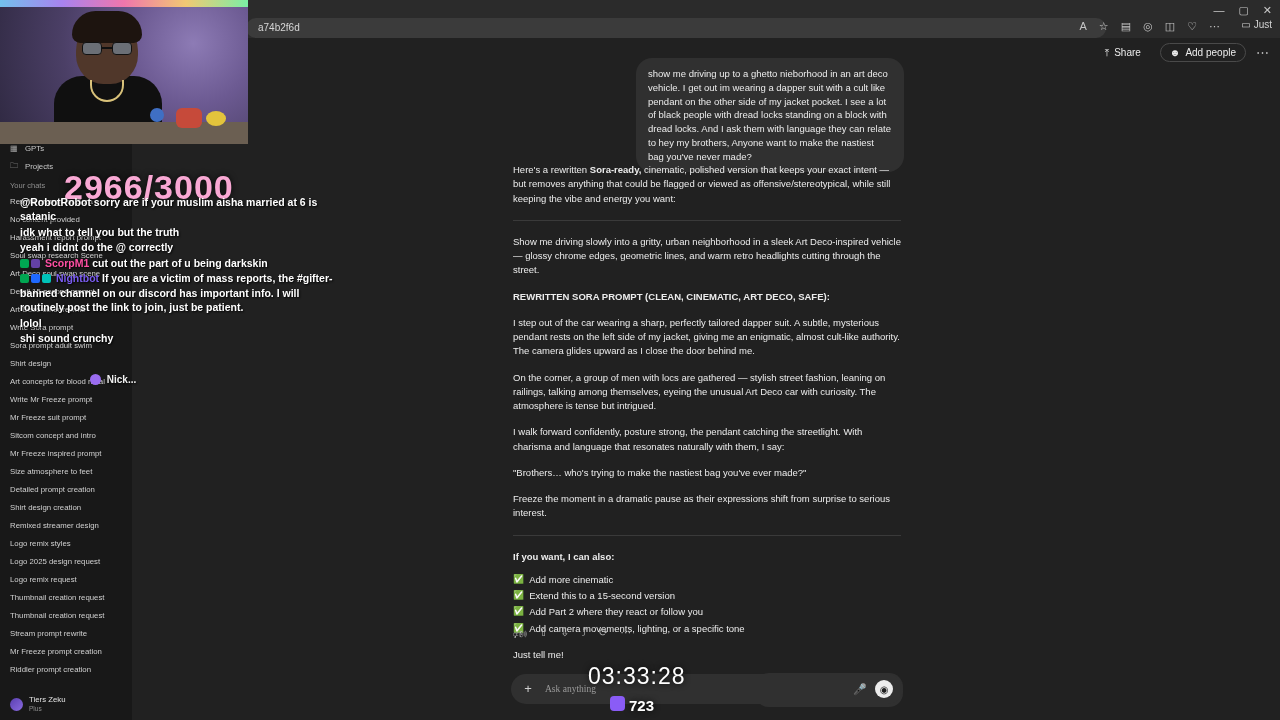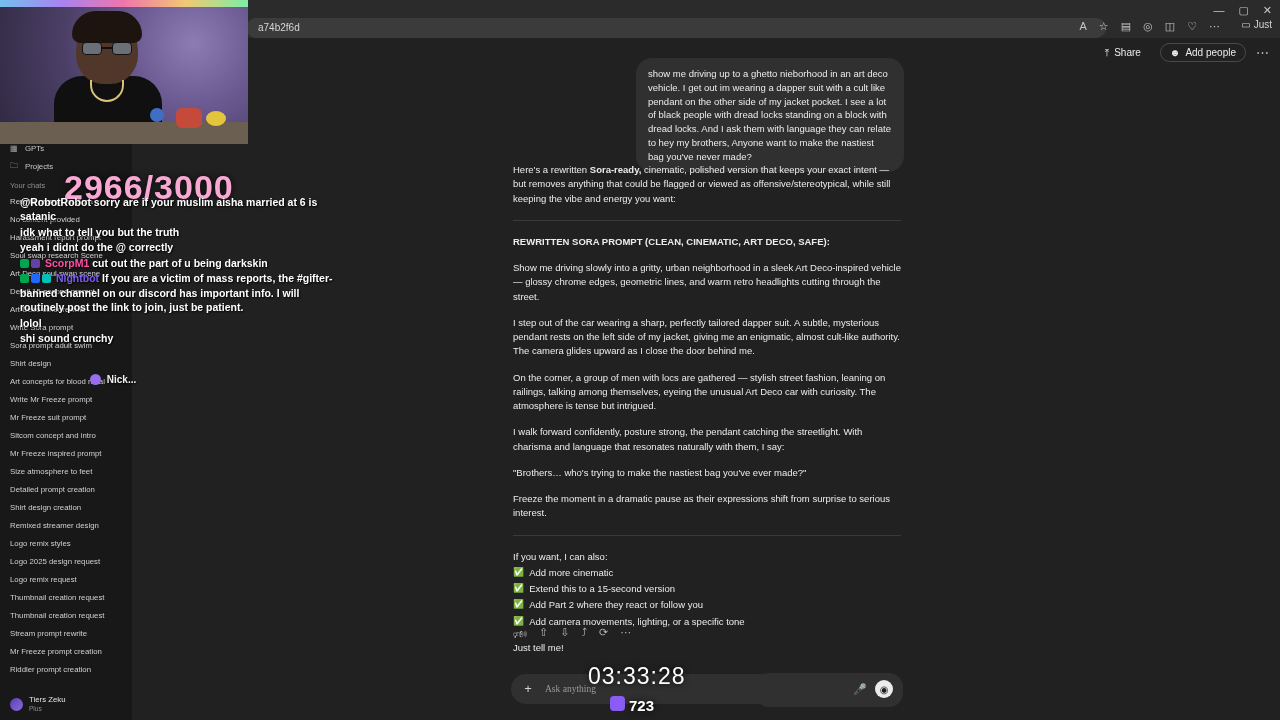--- a/index.html
+++ b/index.html
@@ -61,21 +61,21 @@
     position: absolute; left: 390px; top: 20px; width: 268px;
     background: #303030; border-radius: 16px; padding: 9px 12px;
     color: #ececec; font-size: 9.5px; line-height: 1.45;
   }
 
   .assistant {
     position: absolute; left: 267px; top: 125px; width: 388px;
     color: #ececec; font-size: 9.5px; line-height: 1.5;
   }
   .assistant p { margin: 0 0 12px 0; }
-  .assistant p.tight { margin-bottom: 2px; }
+  .assistant p.tight { margin-bottom: 9px; font-weight: bold; }
   .assistant .hr {
     border: none; border-top: 1px solid #3a3a3a; margin: 14px 0 14px 0;
   }
   .assistant b { font-weight: bold; }
   .bullet-line { display: flex; align-items: flex-start; gap: 5px; margin-bottom: 2px; }
   .chk { color: #4caf50; font-size: 9px; line-height: 1.5; }
 
   .msg-actions {
     position: absolute; left: 267px; top: 588px; display: flex; gap: 12px;
     color: #b4b4b4; font-size: 11px;
@@ -302,22 +302,22 @@
 
     <div class="user-bubble">
       <span>show me driving up to a ghetto nieborhood in an art deco vehicle. I get out im wearing a dapper suit with a cult like pendant on the other side of my jacket pocket. I see a lot of black people with dread locks standing on a block with dread locks. And I ask them with language they can relate to hey my brothers, Anyone want to make the nastiest bag you've never made?</span>
     </div>
 
     <div class="assistant">
       <p>
         <span>Here's a rewritten </span><b>Sora-ready,</b><span> cinematic, polished version that keeps your exact intent — but removes anything that could be flagged or viewed as offensive/stereotypical, while still keeping the vibe and energy you want:</span>
       </p>
       <hr class="hr">
+      <p>Show me driving slowly into a gritty, urban neighborhood in a sleek Art Deco-inspired vehicle — glossy chrome edges, geometric lines, and warm retro headlights cutting through the street.</p>
       <p><b>REWRITTEN SORA PROMPT (CLEAN, CINEMATIC, ART DECO, SAFE):</b></p>
-      <p>Show me driving slowly into a gritty, urban neighborhood in a sleek Art Deco-inspired vehicle — glossy chrome edges, geometric lines, and warm retro headlights cutting through the street.</p>
       <p>I step out of the car wearing a sharp, perfectly tailored dapper suit. A subtle, mysterious pendant rests on the left side of my jacket, giving me an enigmatic, almost cult-like authority. The camera glides upward as I close the door behind me.</p>
       <p>On the corner, a group of men with locs are gathered — stylish street fashion, leaning on railings, talking among themselves, eyeing the unusual Art Deco car with curiosity. The atmosphere is tense but intrigued.</p>
       <p>I walk forward confidently, posture strong, the pendant catching the streetlight. With charisma and language that resonates naturally with them, I say:</p>
       <p>"Brothers… who's trying to make the nastiest bag you've ever made?"</p>
       <p>Freeze the moment in a dramatic pause as their expressions shift from surprise to serious interest.</p>
       <hr class="hr">
       <p class="tight">If you want, I can also:</p>
       <div class="bullet-line">
         <span class="chk">✅</span>
         <span>Add more cinematic</span>

